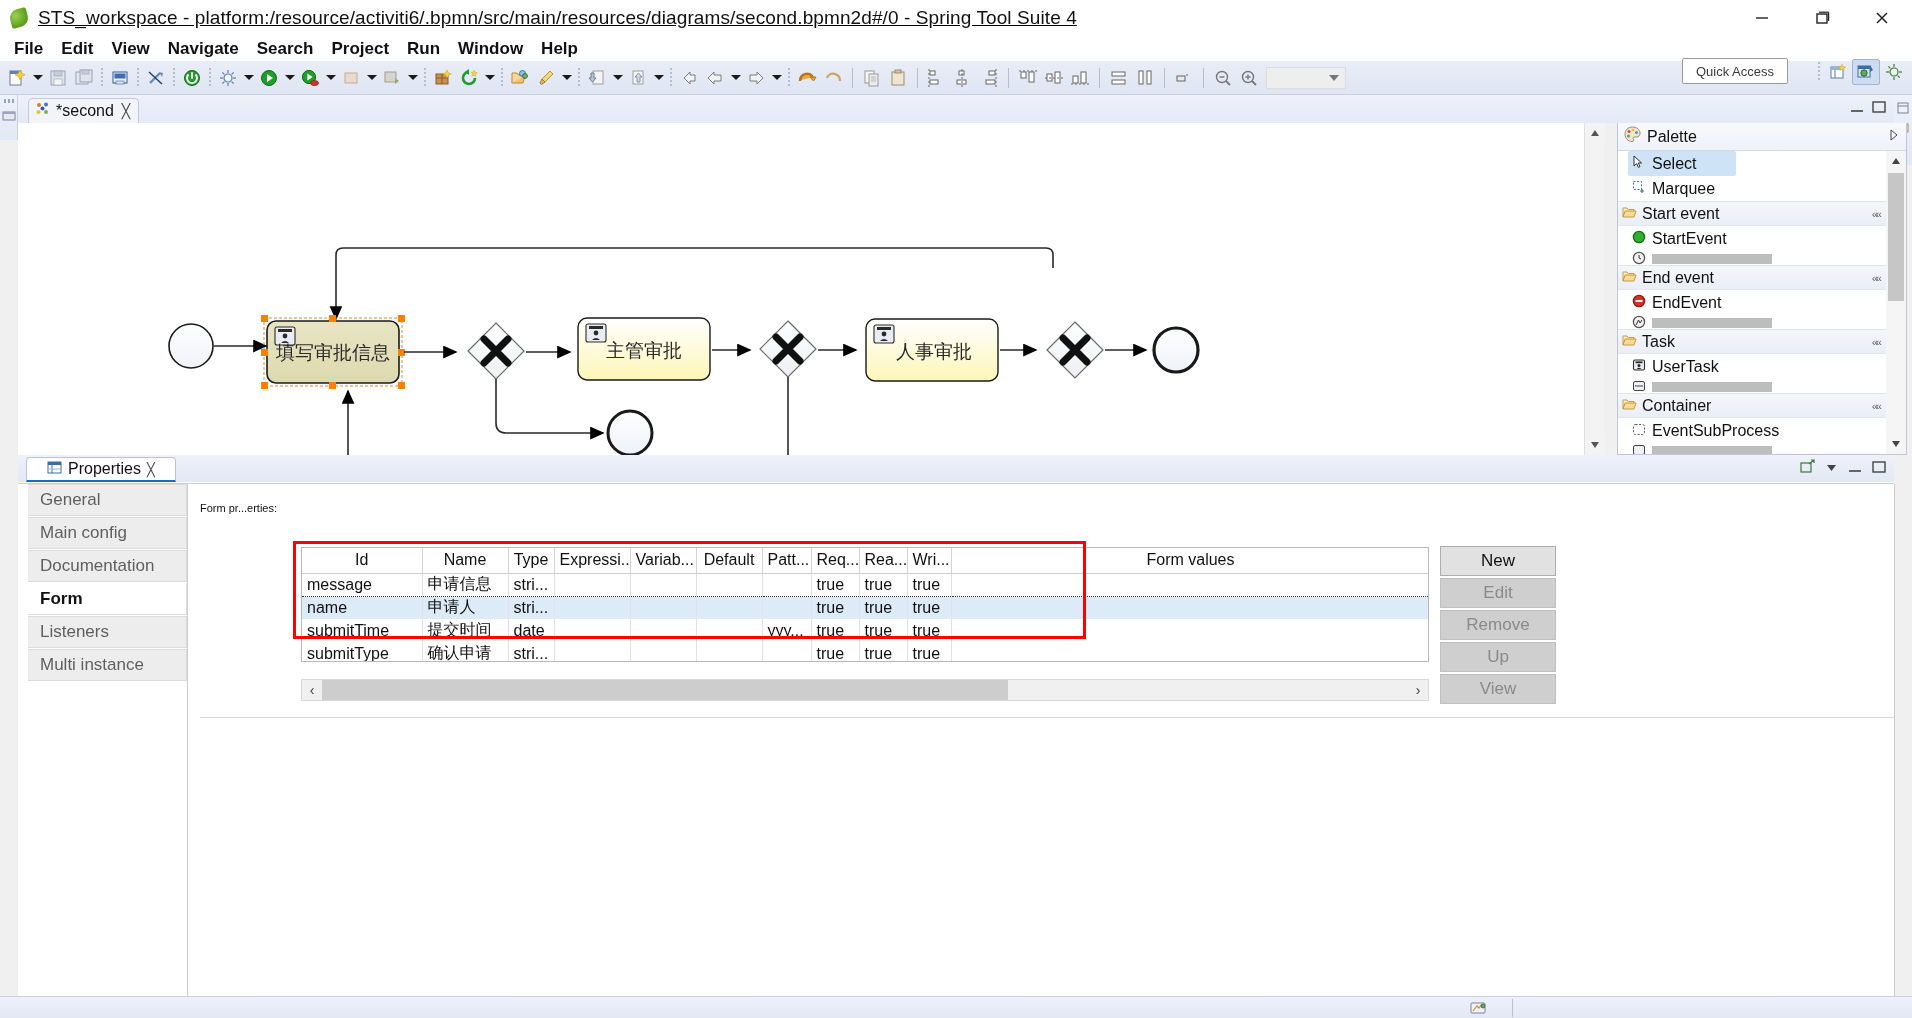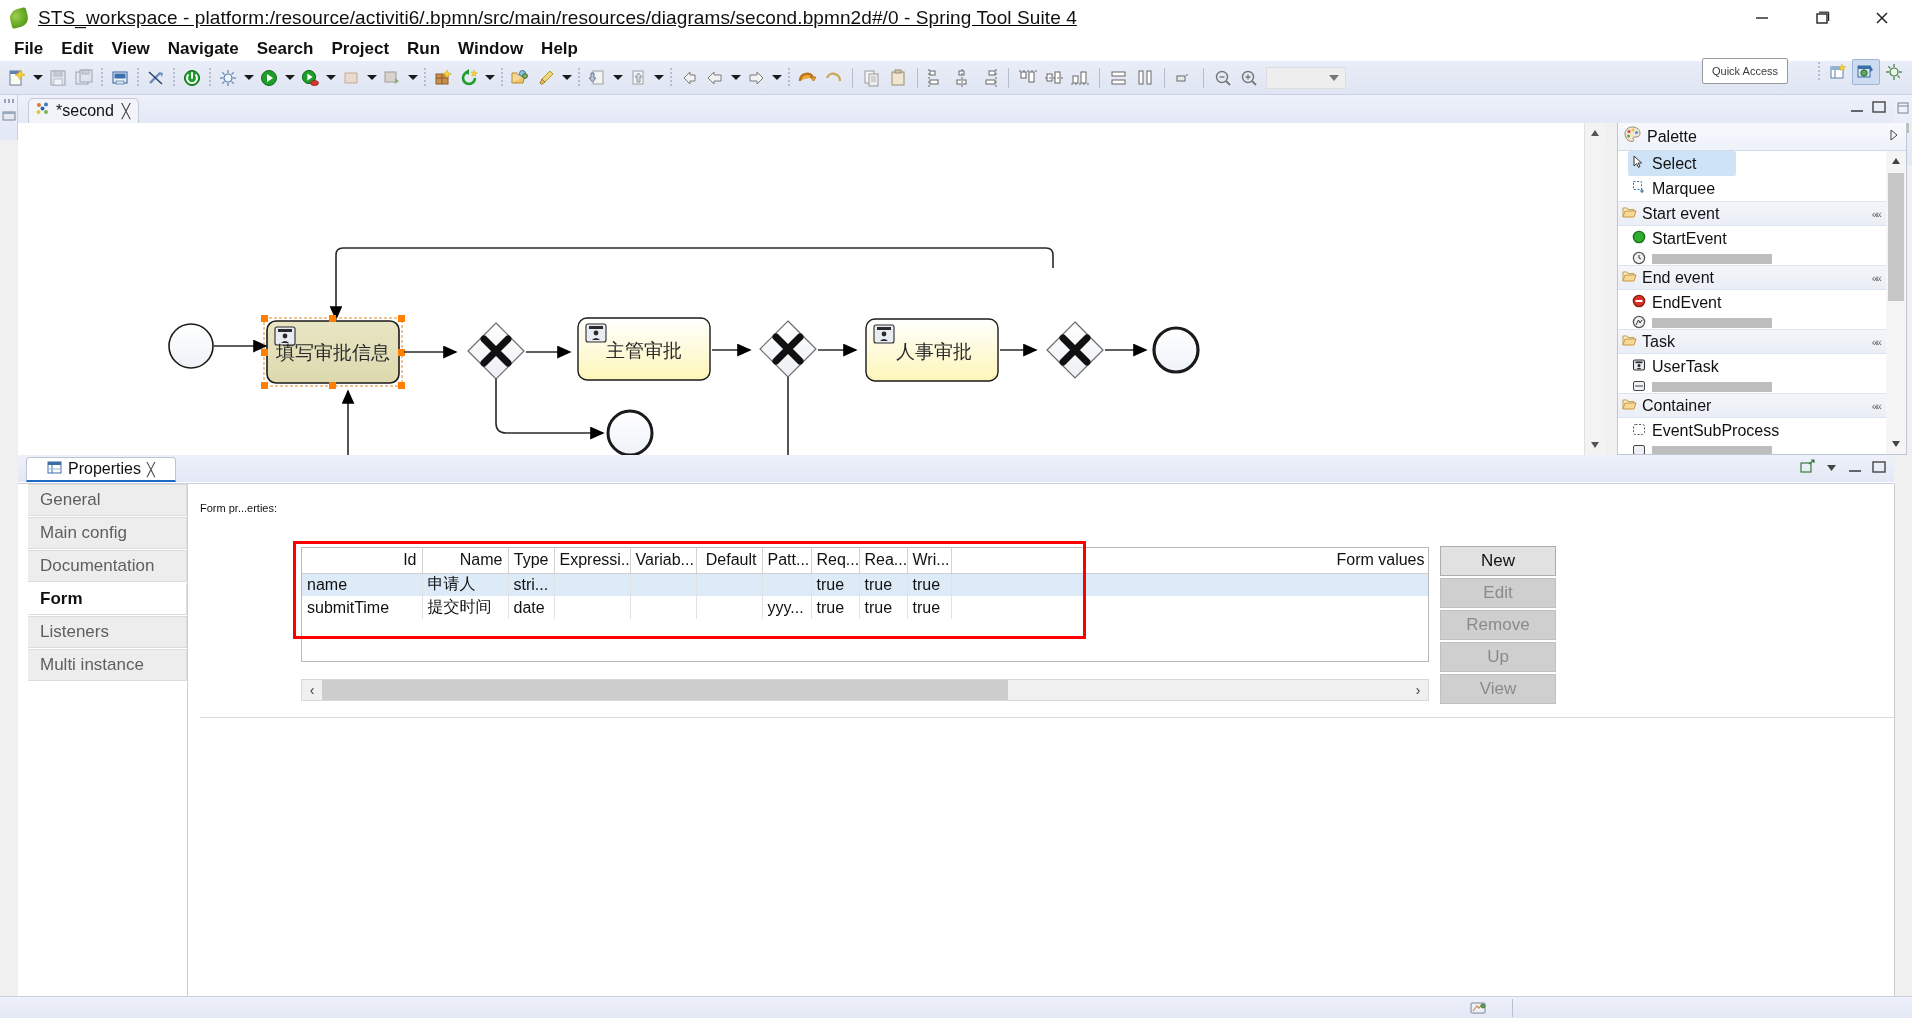--- a/index.html
+++ b/index.html
@@ -69,23 +69,23 @@
   .tb-sep-solid { width:1px; height:20px; margin:0 6px; background:#b7bdd0; }
   .tb-combo {
     width: 80px; height: 22px; background: #eeeeee; border: 1px solid #dddddd;
     display:flex; align-items:center; justify-content:flex-end; padding-right:6px; margin-left:4px;
   }
   .tb-combo::after {
     content:""; width:0;height:0;border-left:5px solid transparent;border-right:5px solid transparent;
     border-top:6px solid #777;
   }
   .quick-access {
-    position:absolute; right: 124px; top: 58px; height: 26px; width: 86px;
+    position:absolute; right: 124px; top: 58px; height: 26px; width: 106px;
     border: 1px solid #9a9a9a; background: #fff; border-radius: 2px;
-    display:flex; align-items:center; justify-content:center; font-size:11px; color:#3a3a3a;
+    display:flex; align-items:center; justify-content:center; font-size:13px; color:#3a3a3a;
   }
   .persp-area { position:absolute; right: 4px; top: 58px; height: 28px; display:flex; align-items:center; }
   .persp-btn { width:28px;height:26px; display:flex;align-items:center;justify-content:center; }
   .persp-btn.active { background:#cddcf0; border:1px solid #9fb6d4; border-radius:2px; }
 
   
   .left-rail {
     position:absolute; left:0; top:95px; width:18px; height:45px;
     background: linear-gradient(#edf1fa,#e2e8f5); border-right:1px solid #c9d0e0;
   }
@@ -193,21 +193,21 @@
   .table-outline {
     position:absolute; left:275px; top:57px; width:793px; height:98px;
     border:3px solid #ff0000; pointer-events:none; z-index:5;
   }
   .tbl-wrap {
     position:absolute; left:283px; top:63px; width:1128px; height:115px;
     border:1px solid #b9b9b9; background:#ffffff; overflow:hidden;
   }
   table.form-table { border-collapse:collapse; width:1128px; table-layout:fixed; }
   table.form-table th {
-    font-weight:normal; font-size:16px; color:#111; text-align:right;
+    font-weight:normal; font-size:16px; color:#111; text-align:center;
     height:25px; padding:0 5px; border-right:1px solid #d4d4d4; border-bottom:1px solid #cfcfcf;
     background:#ffffff; white-space:nowrap; overflow:hidden;
   }
   table.form-table td {
     font-size:16px; color:#111; height:23px; padding:0 5px;
     border-right:1px solid #e2e2e2; white-space:nowrap; overflow:hidden;
   }
   tr.row-focus td { border-top:1px dotted #333; border-bottom:1px dotted #333; }
   tr.row-sel td { background:#ddeaf8; }
 
@@ -1028,20 +1028,33 @@
               <th>Variab...</th>
               <th>Default</th>
               <th>Patt...</th>
               <th>Req...</th>
               <th>Rea...</th>
               <th>Wri...</th>
               <th>Form values</th>
             </tr>
           </thead>
           <tbody>
+            <tr class="row-focus">
+              <td>message</td>
+              <td>申请信息</td>
+              <td>stri...</td>
+              <td></td>
+              <td></td>
+              <td></td>
+              <td></td>
+              <td>true</td>
+              <td>true</td>
+              <td>true</td>
+              <td></td>
+            </tr>
             <tr class="row-sel">
               <td>name</td>
               <td>申请人</td>
               <td>stri...</td>
               <td></td>
               <td></td>
               <td></td>
               <td></td>
               <td>true</td>
               <td>true</td>
@@ -1049,20 +1062,33 @@
               <td></td>
             </tr>
             <tr>
               <td>submitTime</td>
               <td>提交时间</td>
               <td>date</td>
               <td></td>
               <td></td>
               <td></td>
               <td>yyy...</td>
+              <td>true</td>
+              <td>true</td>
+              <td>true</td>
+              <td></td>
+            </tr>
+            <tr>
+              <td>submitType</td>
+              <td>确认申请</td>
+              <td>stri...</td>
+              <td></td>
+              <td></td>
+              <td></td>
+              <td></td>
               <td>true</td>
               <td>true</td>
               <td>true</td>
               <td></td>
             </tr>
           </tbody>
         </table>
       </div>
 
       <div class="table-outline"></div>

